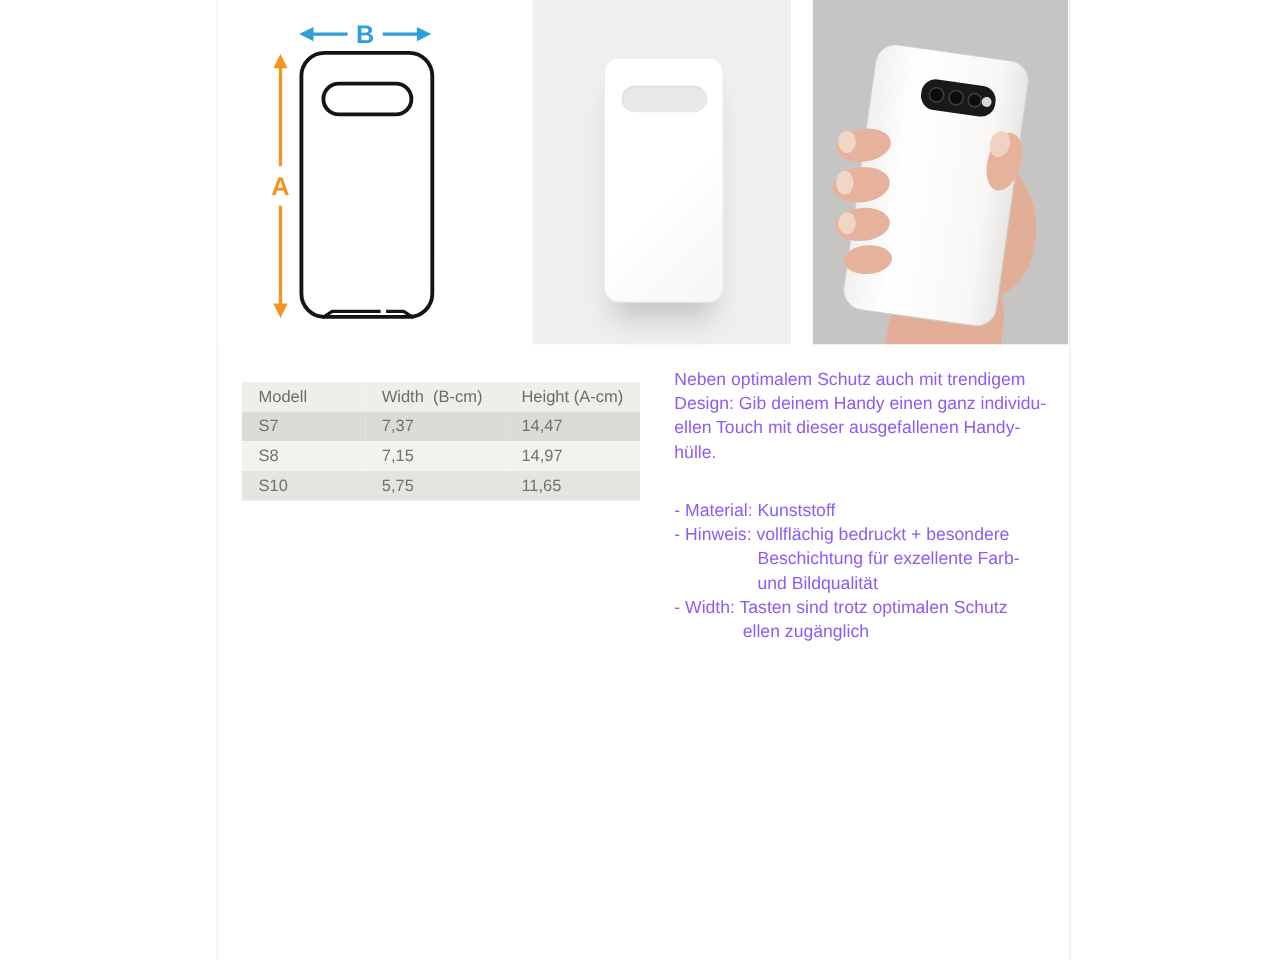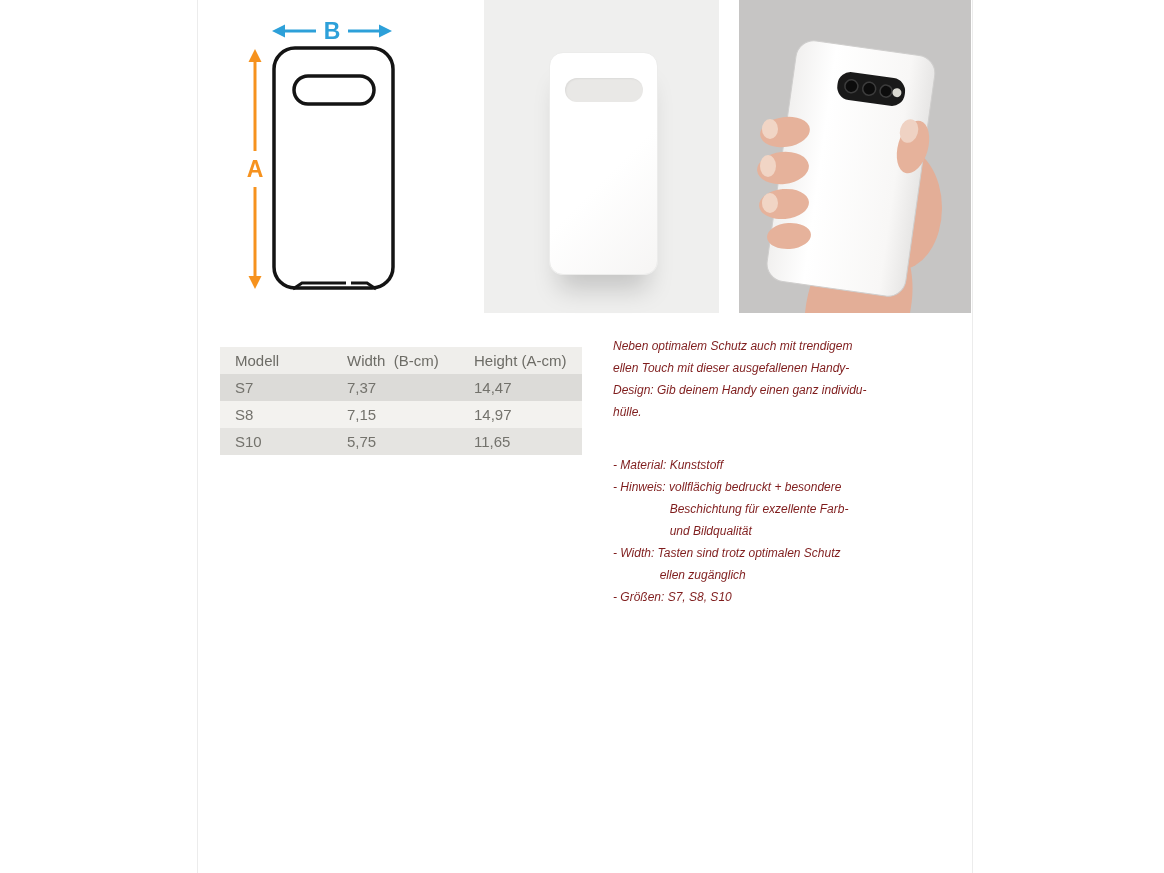--- a/index.html
+++ b/index.html
@@ -52,21 +52,21 @@
     white-space: pre; overflow: hidden;
   }
   .size-table thead tr { background: #efeeeb; color: #6d6c66; }
   .size-table tbody tr:nth-child(1) { background: #dcdbd8; padding-left: 23px; }
   .size-table tbody tr:nth-child(2) { background: #f3f2ef; margin-top: 31px; }
   .size-table tbody tr:nth-child(3) { background: #e5e4e1; }
 
   
   .intro, .features {
     position: absolute; left: 415px;
-    font-size: 12px; line-height: 22px; color: #7f1d1d; font-style: italic;
+    font-size: 16px; line-height: 22px; color: #8b5cf6;
   }
   .intro { top: 335px; }
   .features { top: 454px; }
   .line { white-space: pre; }
 
   svg text { font-family: "Liberation Sans", sans-serif; }
 </style>
 </head>
 <body>
 
@@ -175,28 +175,27 @@
         <tr>
           <td>S10</td>
           <td>5,75</td>
           <td>11,65</td>
         </tr>
       </tbody>
   </table>
 
   <div class="intro">
       <div class="line">Neben optimalem Schutz auch mit trendigem</div>
+      <div class="line">Design: Gib deinem Handy einen ganz individu-</div>
       <div class="line">ellen Touch mit dieser ausgefallenen Handy-</div>
-      <div class="line">Design: Gib deinem Handy einen ganz individu-</div>
       <div class="line">hülle.</div>
     </div>
 
   <div class="features">
       <div class="line">- Material: Kunststoff</div>
       <div class="line">- Hinweis: vollflächig bedruckt + besondere</div>
       <div class="line">                 Beschichtung für exzellente Farb-</div>
       <div class="line">                 und Bildqualität</div>
       <div class="line">- Width: Tasten sind trotz optimalen Schutz</div>
       <div class="line">              ellen zugänglich</div>
-      <div class="line">- Größen: S7, S8, S10</div>
     </div>
 
 </div>
 
 </body></html>

